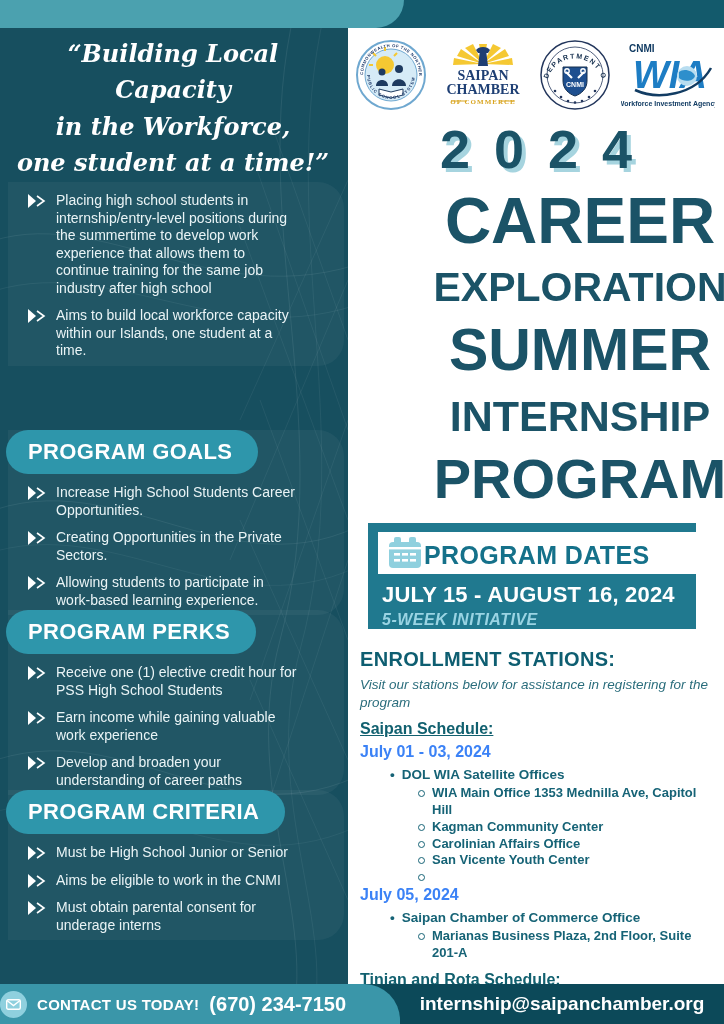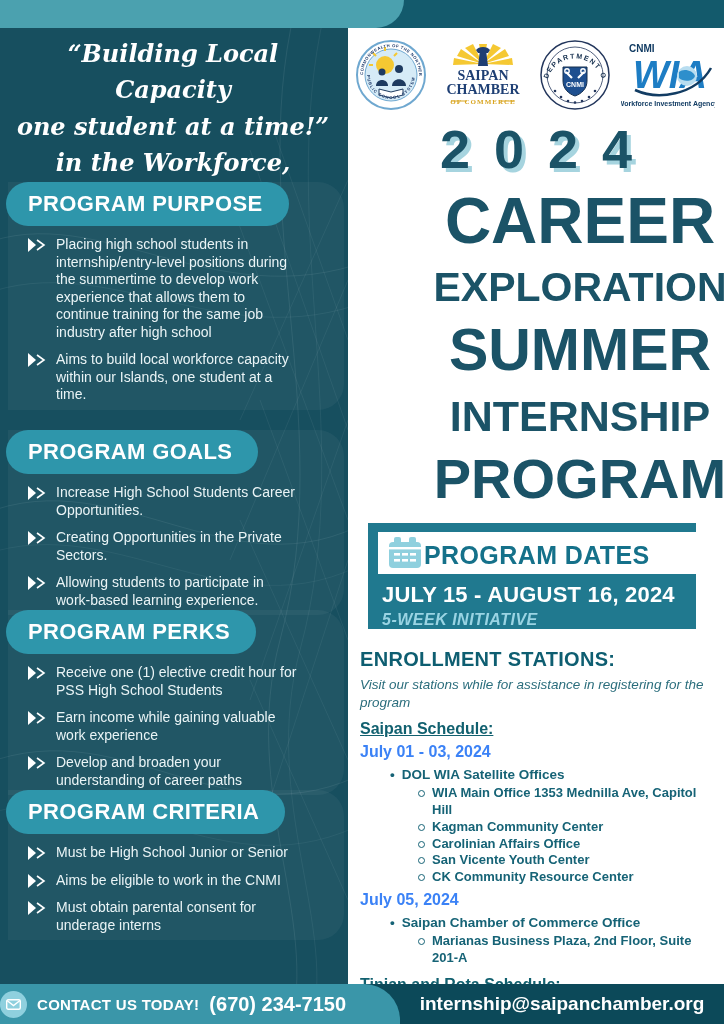--- a/index.html
+++ b/index.html
@@ -100,26 +100,25 @@
         <path opacity="0.06" d="M348,180 L240,420 M348,280 L230,560 M348,420 L250,700 M348,560 L260,830"></path>
       </g>
     </svg>
   </div>
 
   <div class="top-band-dark"></div>
   <div class="top-band-light"></div>
 
   <div class="quote">
     <div>“Building Local Capacity</div>
+    <div>in the Workforce,</div>
     <div>one student at a time!”</div>
-    <div>in the Workforce,</div>
   </div>
 
   <div class="section s1">
-    <div class="banner">PROGRAM PURPOSE</div>
     <ul class="bullets">
       <li>
         <svg class="arrow" width="19" height="14" viewBox="0 0 19 14">
             <polygon points="0,0 8,7 0,14" fill="#ffffff"></polygon>
             <path d="M9,2 L16,7 L9,12" fill="none" stroke="#ffffff" stroke-width="1.6"></path>
           </svg>
         <span>Placing high school students in internship/entry-level positions during the summertime to develop work experience that allows them to continue training for the same job industry after high school</span>
       </li>
       <li>
         <svg class="arrow" width="19" height="14" viewBox="0 0 19 14">
@@ -310,21 +309,21 @@
           </g>
         </svg>
         <span class="dates-label">PROGRAM DATES</span>
       </div>
       <div class="dates-range">JULY 15 - AUGUST 16, 2024</div>
       <div class="dates-duration">5-WEEK INITIATIVE</div>
     </div>
 
     <div class="enrollment">
       <div class="enr-heading">ENROLLMENT STATIONS:</div>
-      <div class="enr-note">Visit our stations while for assistance in registering for the program</div>
+      <div class="enr-note">Visit our stations below for assistance in registering for the program</div>
 
       <div class="sched-heading">Saipan Schedule:</div>
       <div class="sched-date">July 01 - 03, 2024</div>
       <ul class="enr-ul">
         <li>
             <span class="dot">•</span>
             <span>DOL WIA Satellite Offices</span>
           </li>
       </ul>
       <ul class="enr-sub">
@@ -339,21 +338,20 @@
         <li>
             <span class="ring"></span>
             <span>Carolinian Affairs Office</span>
           </li>
         <li>
             <span class="ring"></span>
             <span>San Vicente Youth Center</span>
           </li>
         <li>
             <span class="ring"></span>
-            <span>CK Community Resource Center</span>
           </li>
       </ul>
 
       <div class="sched-date">July 05, 2024</div>
       <ul class="enr-ul">
         <li>
             <span class="dot">•</span>
             <span>Saipan Chamber of Commerce Office</span>
           </li>
       </ul>

